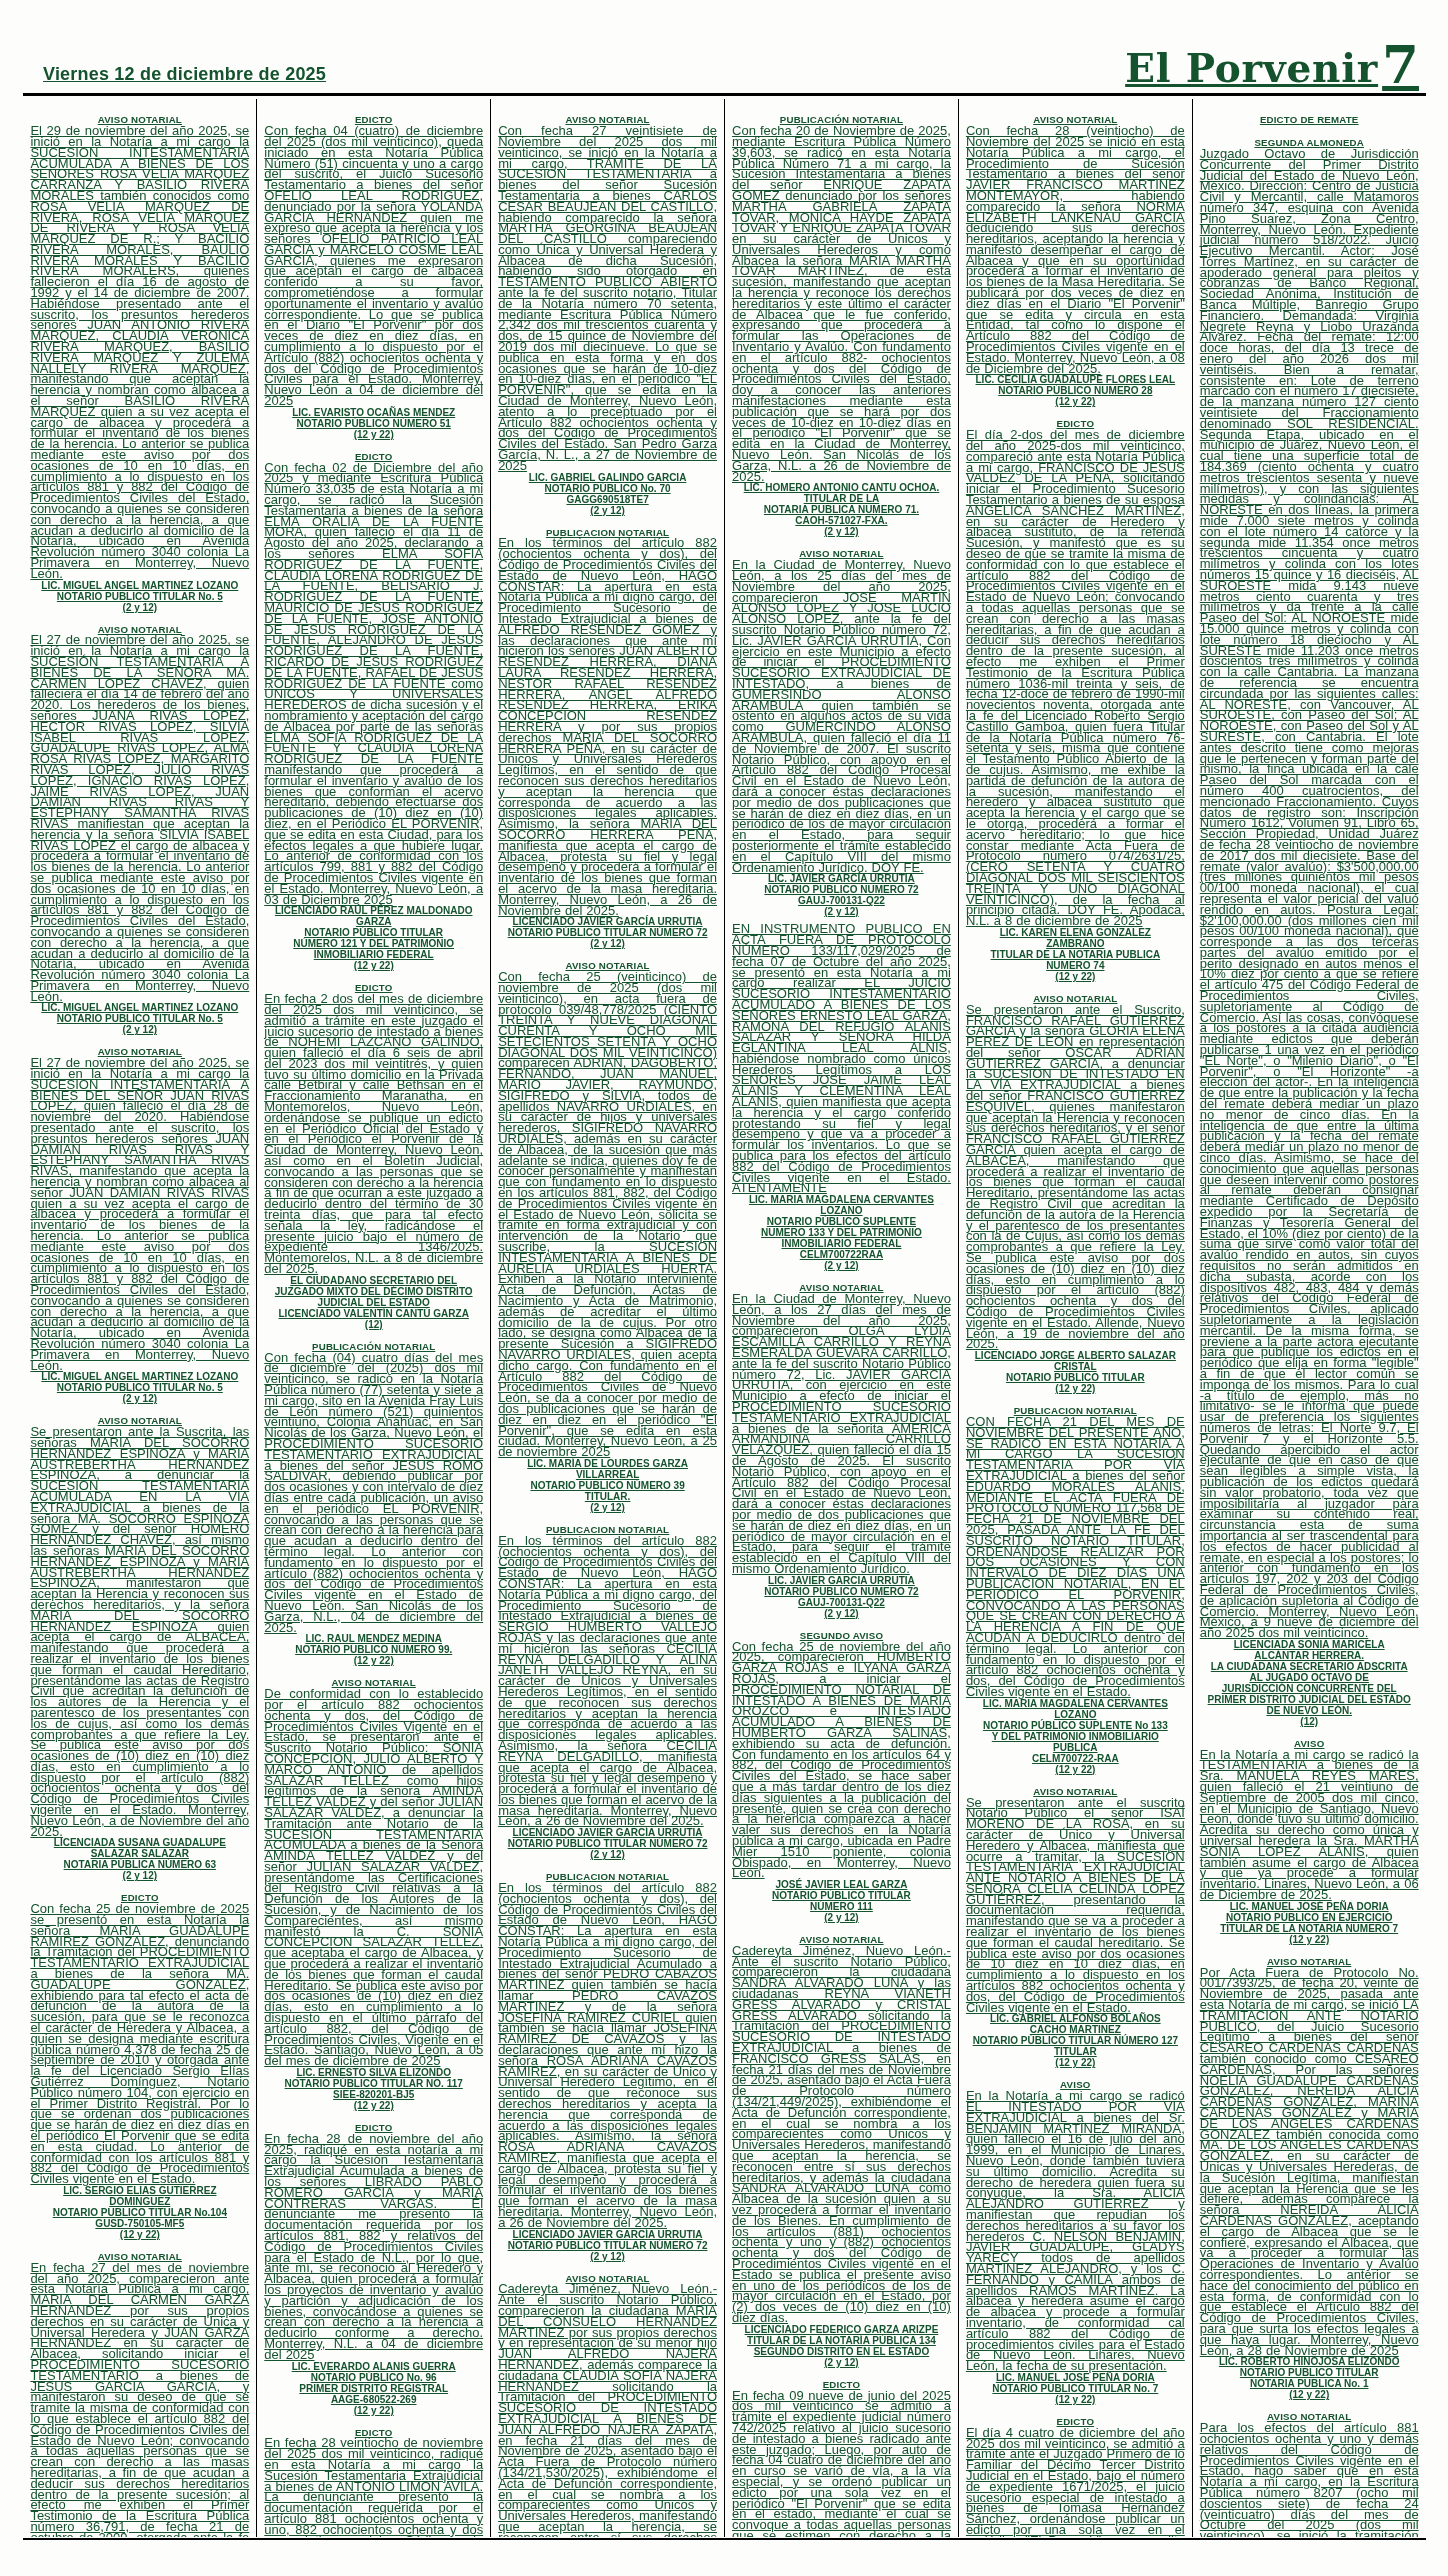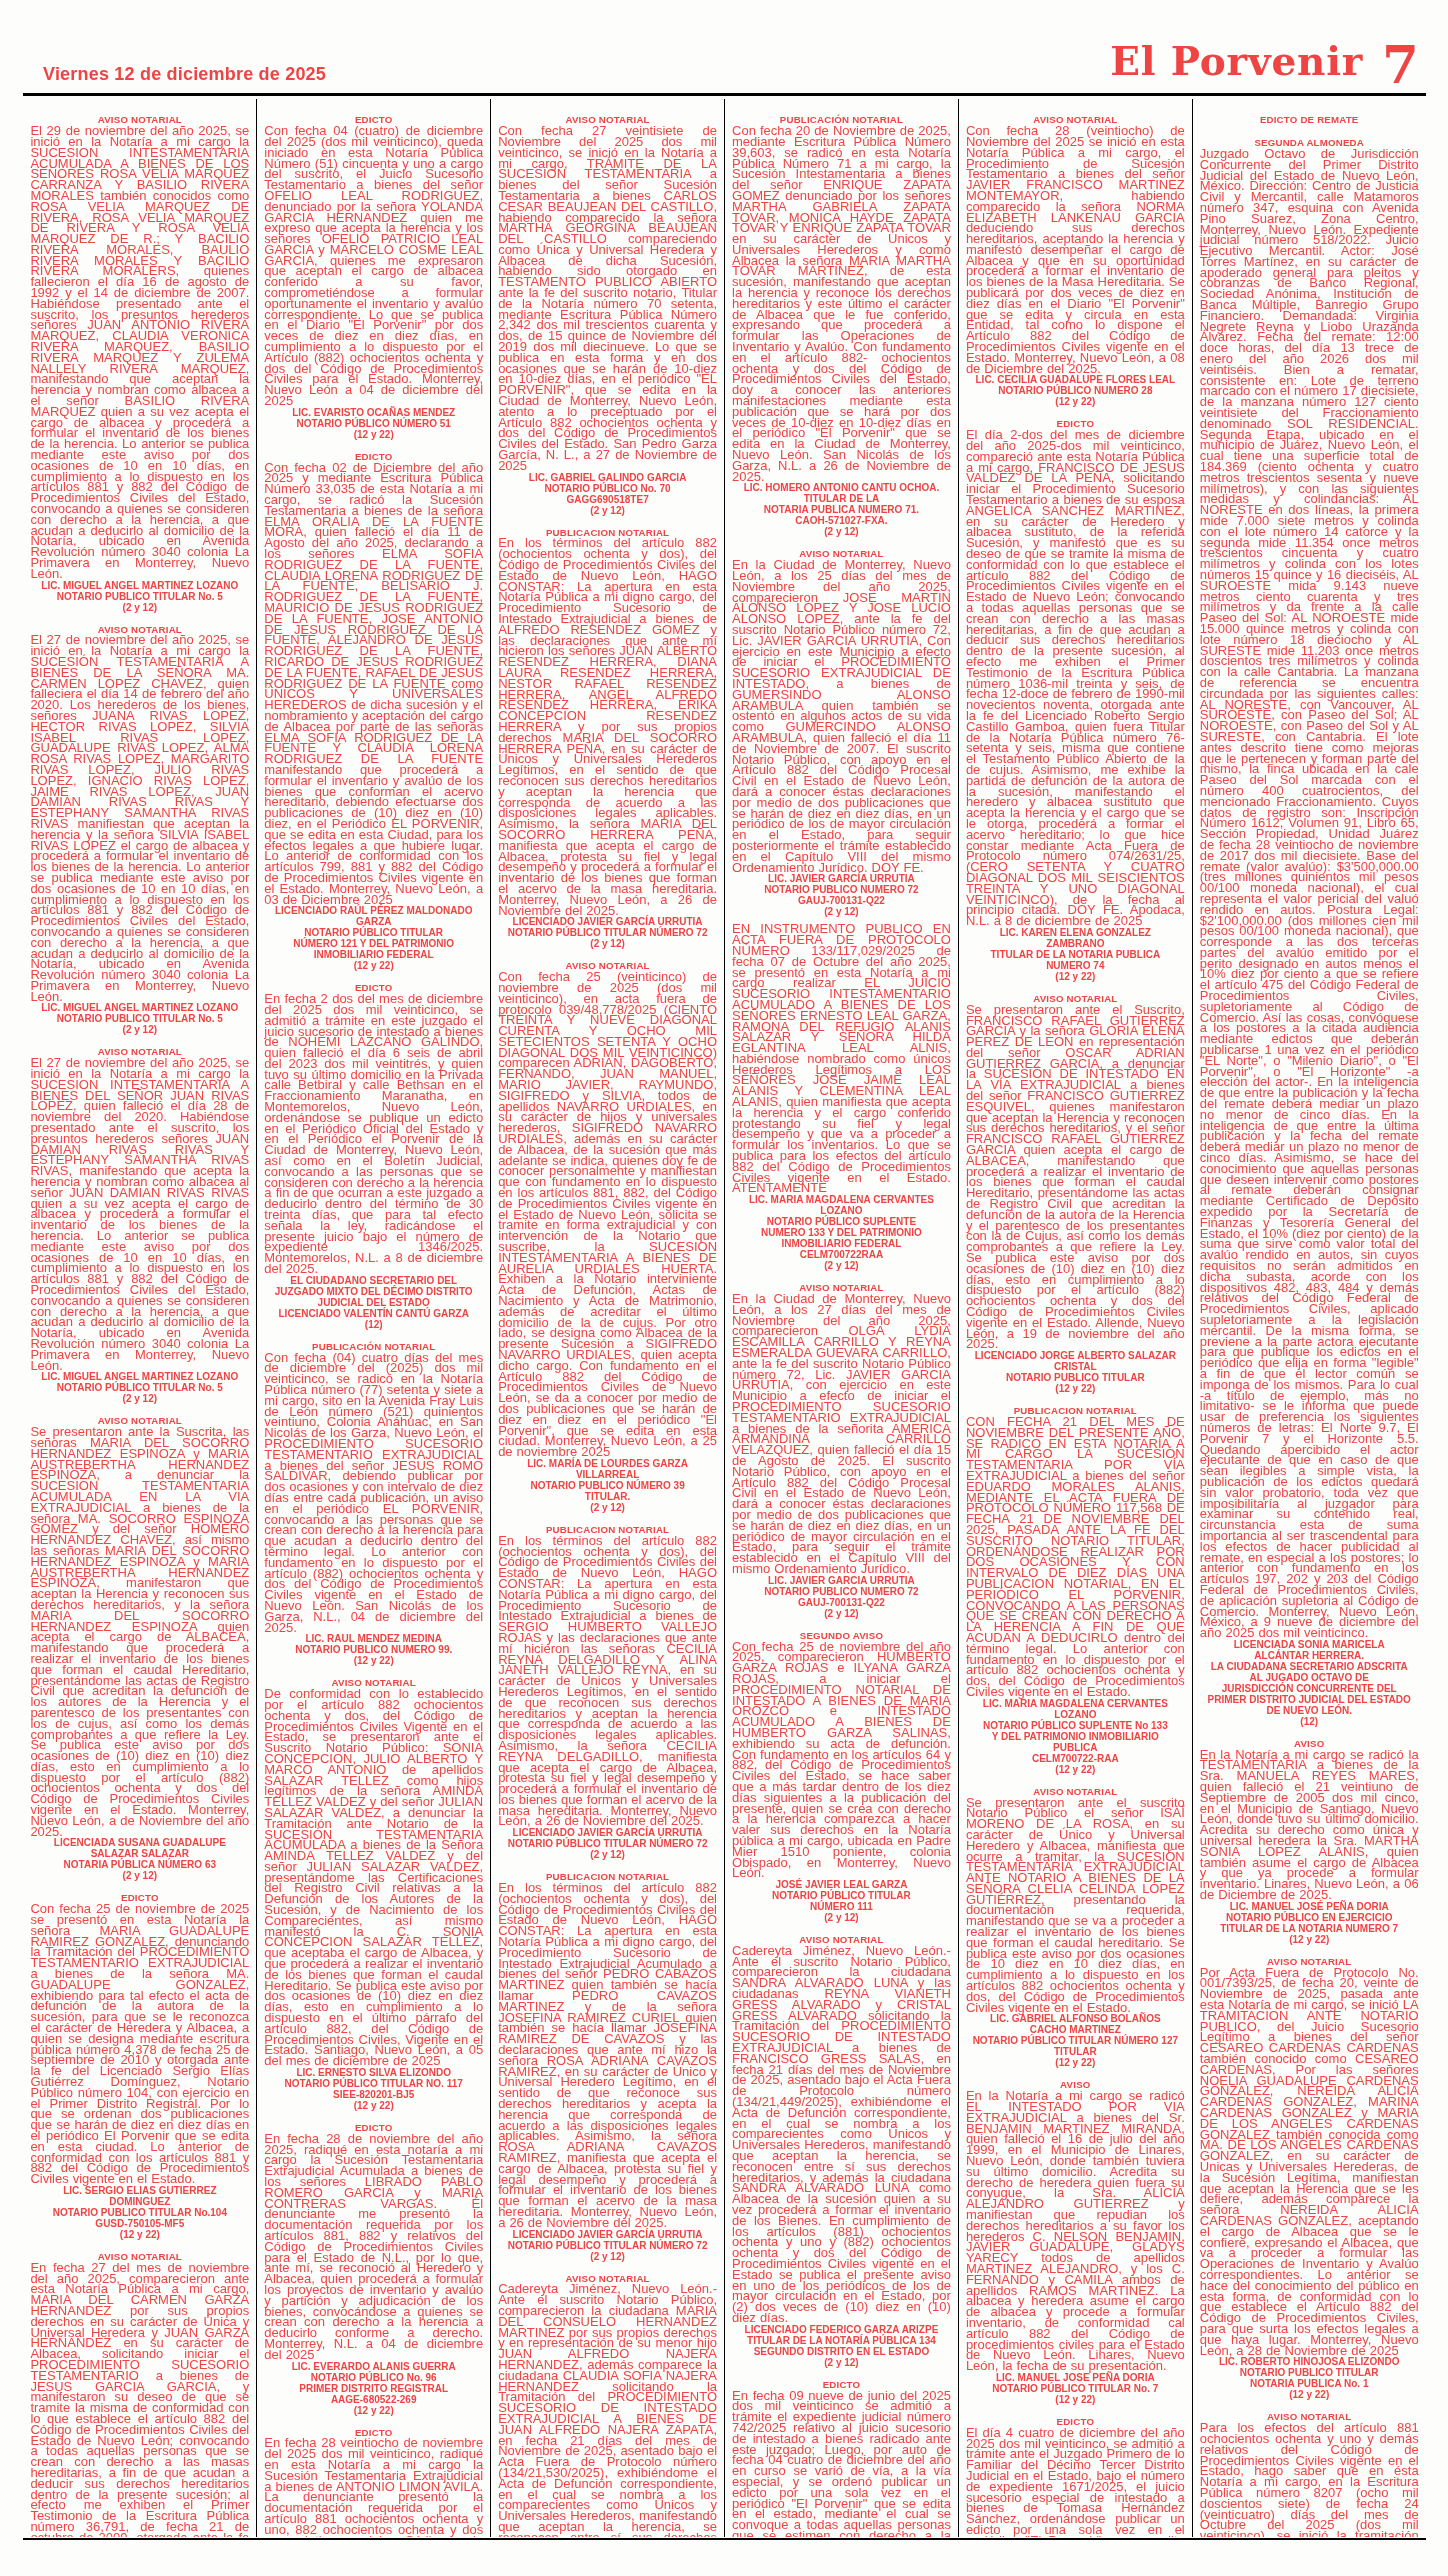--- a/index.html
+++ b/index.html
@@ -1,21 +1,21 @@
 <!DOCTYPE html>
 <html style="font-size:12.5px"><head>
 <meta charset="utf-8">
 <style>
   html,body{margin:0;padding:0;background:#f6f6f4;}
-  .page{position:relative;width:1449px;height:2576px;background:#fdfdfc;color:#ef4444;
-        font-family:"Liberation Sans",sans-serif;overflow:hidden;}
+  .page{position:relative;width:1449px;height:2576px;background:#fdfdfc;color:#14532d;
+        font-family:"Liberation Sans",sans-serif;overflow:hidden;text-decoration:underline;}
   .header{display:flex;justify-content:space-between;align-items:flex-end;
           padding:45px 30px 7.8px 43px;}
   .date{font-size:18px;font-weight:bold;letter-spacing:0.2px;}
-  .brand-wrap{display:flex;align-items:flex-start;gap:19px;}
+  .brand-wrap{display:flex;align-items:flex-end;gap:4px;}
   .brand{font-family:"DejaVu Serif",serif;font-weight:bold;font-size:39px;line-height:.85;
          letter-spacing:0.8px;}
   .pagenum{font-family:"DejaVu Serif",serif;font-weight:bold;font-size:53px;line-height:.75;}
   .rule-top{border-top:3.9px solid #000;margin:0 23.4px;}
   .cols{display:flex;margin:3.1px 23.4px 0 23.4px;height:2438px;overflow:hidden;}
   .col{flex:1 1 0;padding:4.7px 7px 0 7px;border-left:1.2px solid #000;overflow:hidden;}
   .col:first-child{border-left:none;}
   .notice{margin-bottom:7px;}
   .n-head{text-align:center;font-weight:bold;font-size:9.7px;line-height:10.8px;letter-spacing:0.2px;margin-top:12px;}
   .n-body{text-align:justify;font-size:13px;line-height:10.8px;word-spacing:0.4px;}

